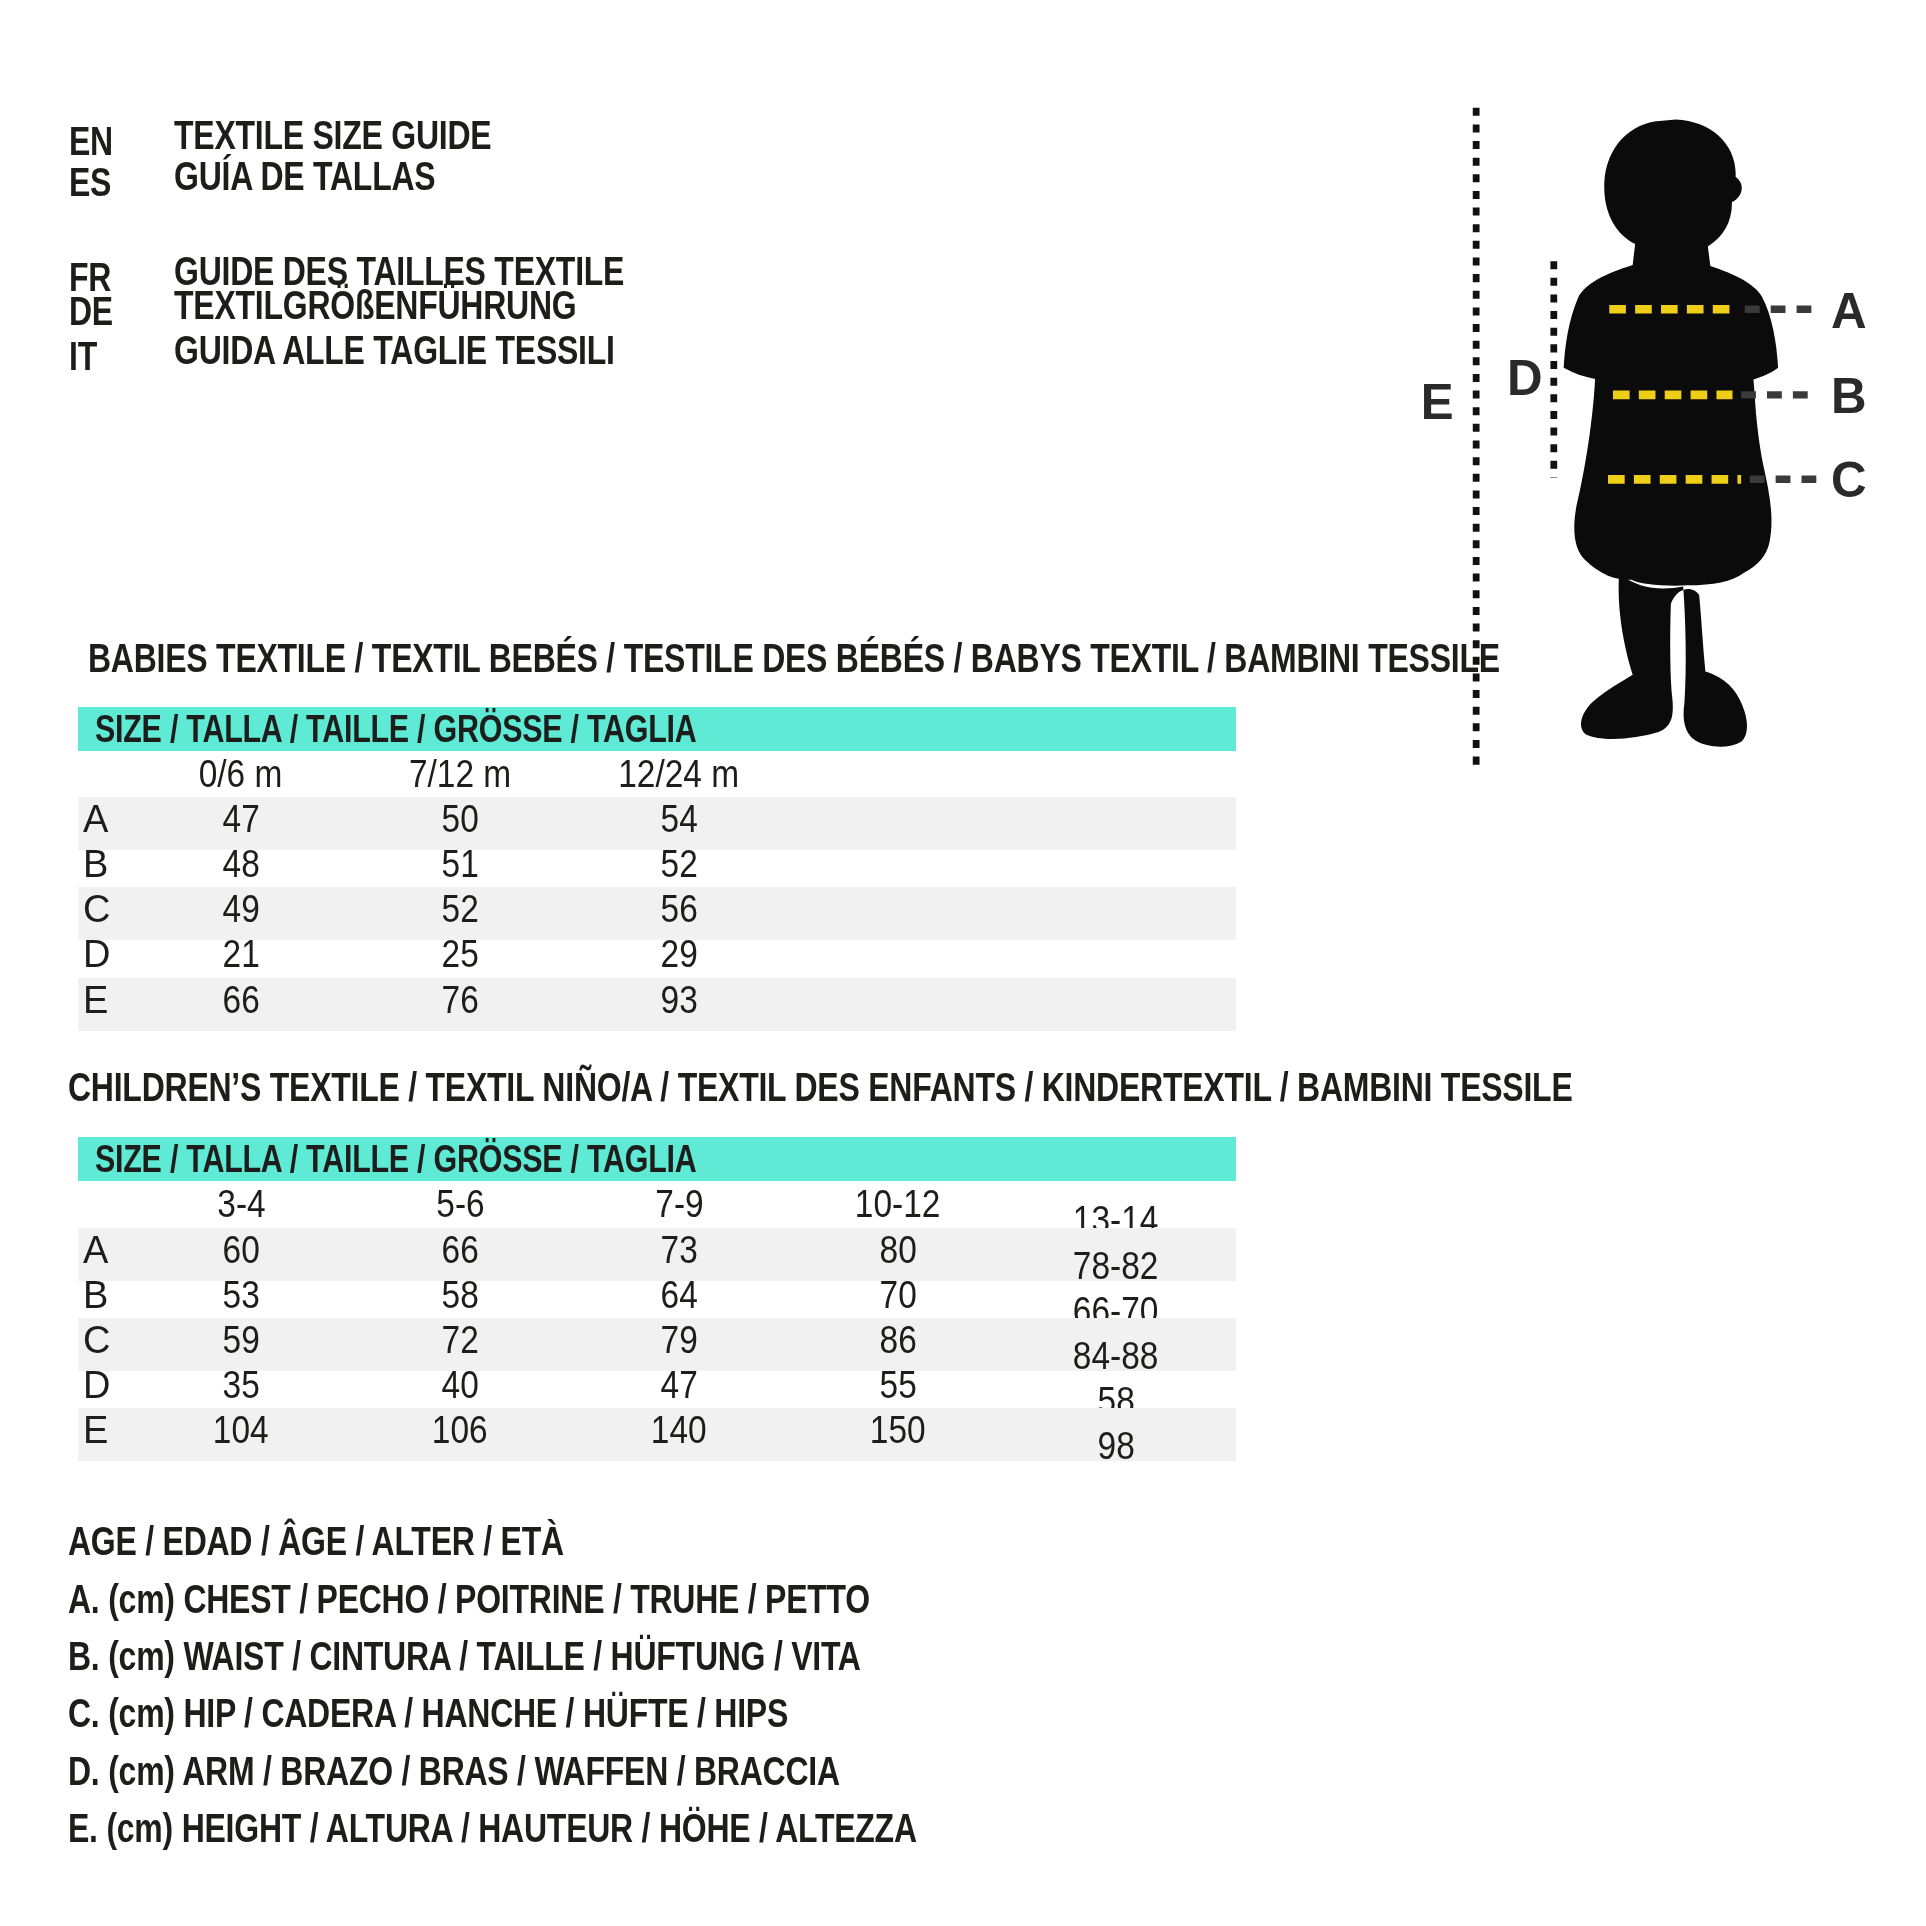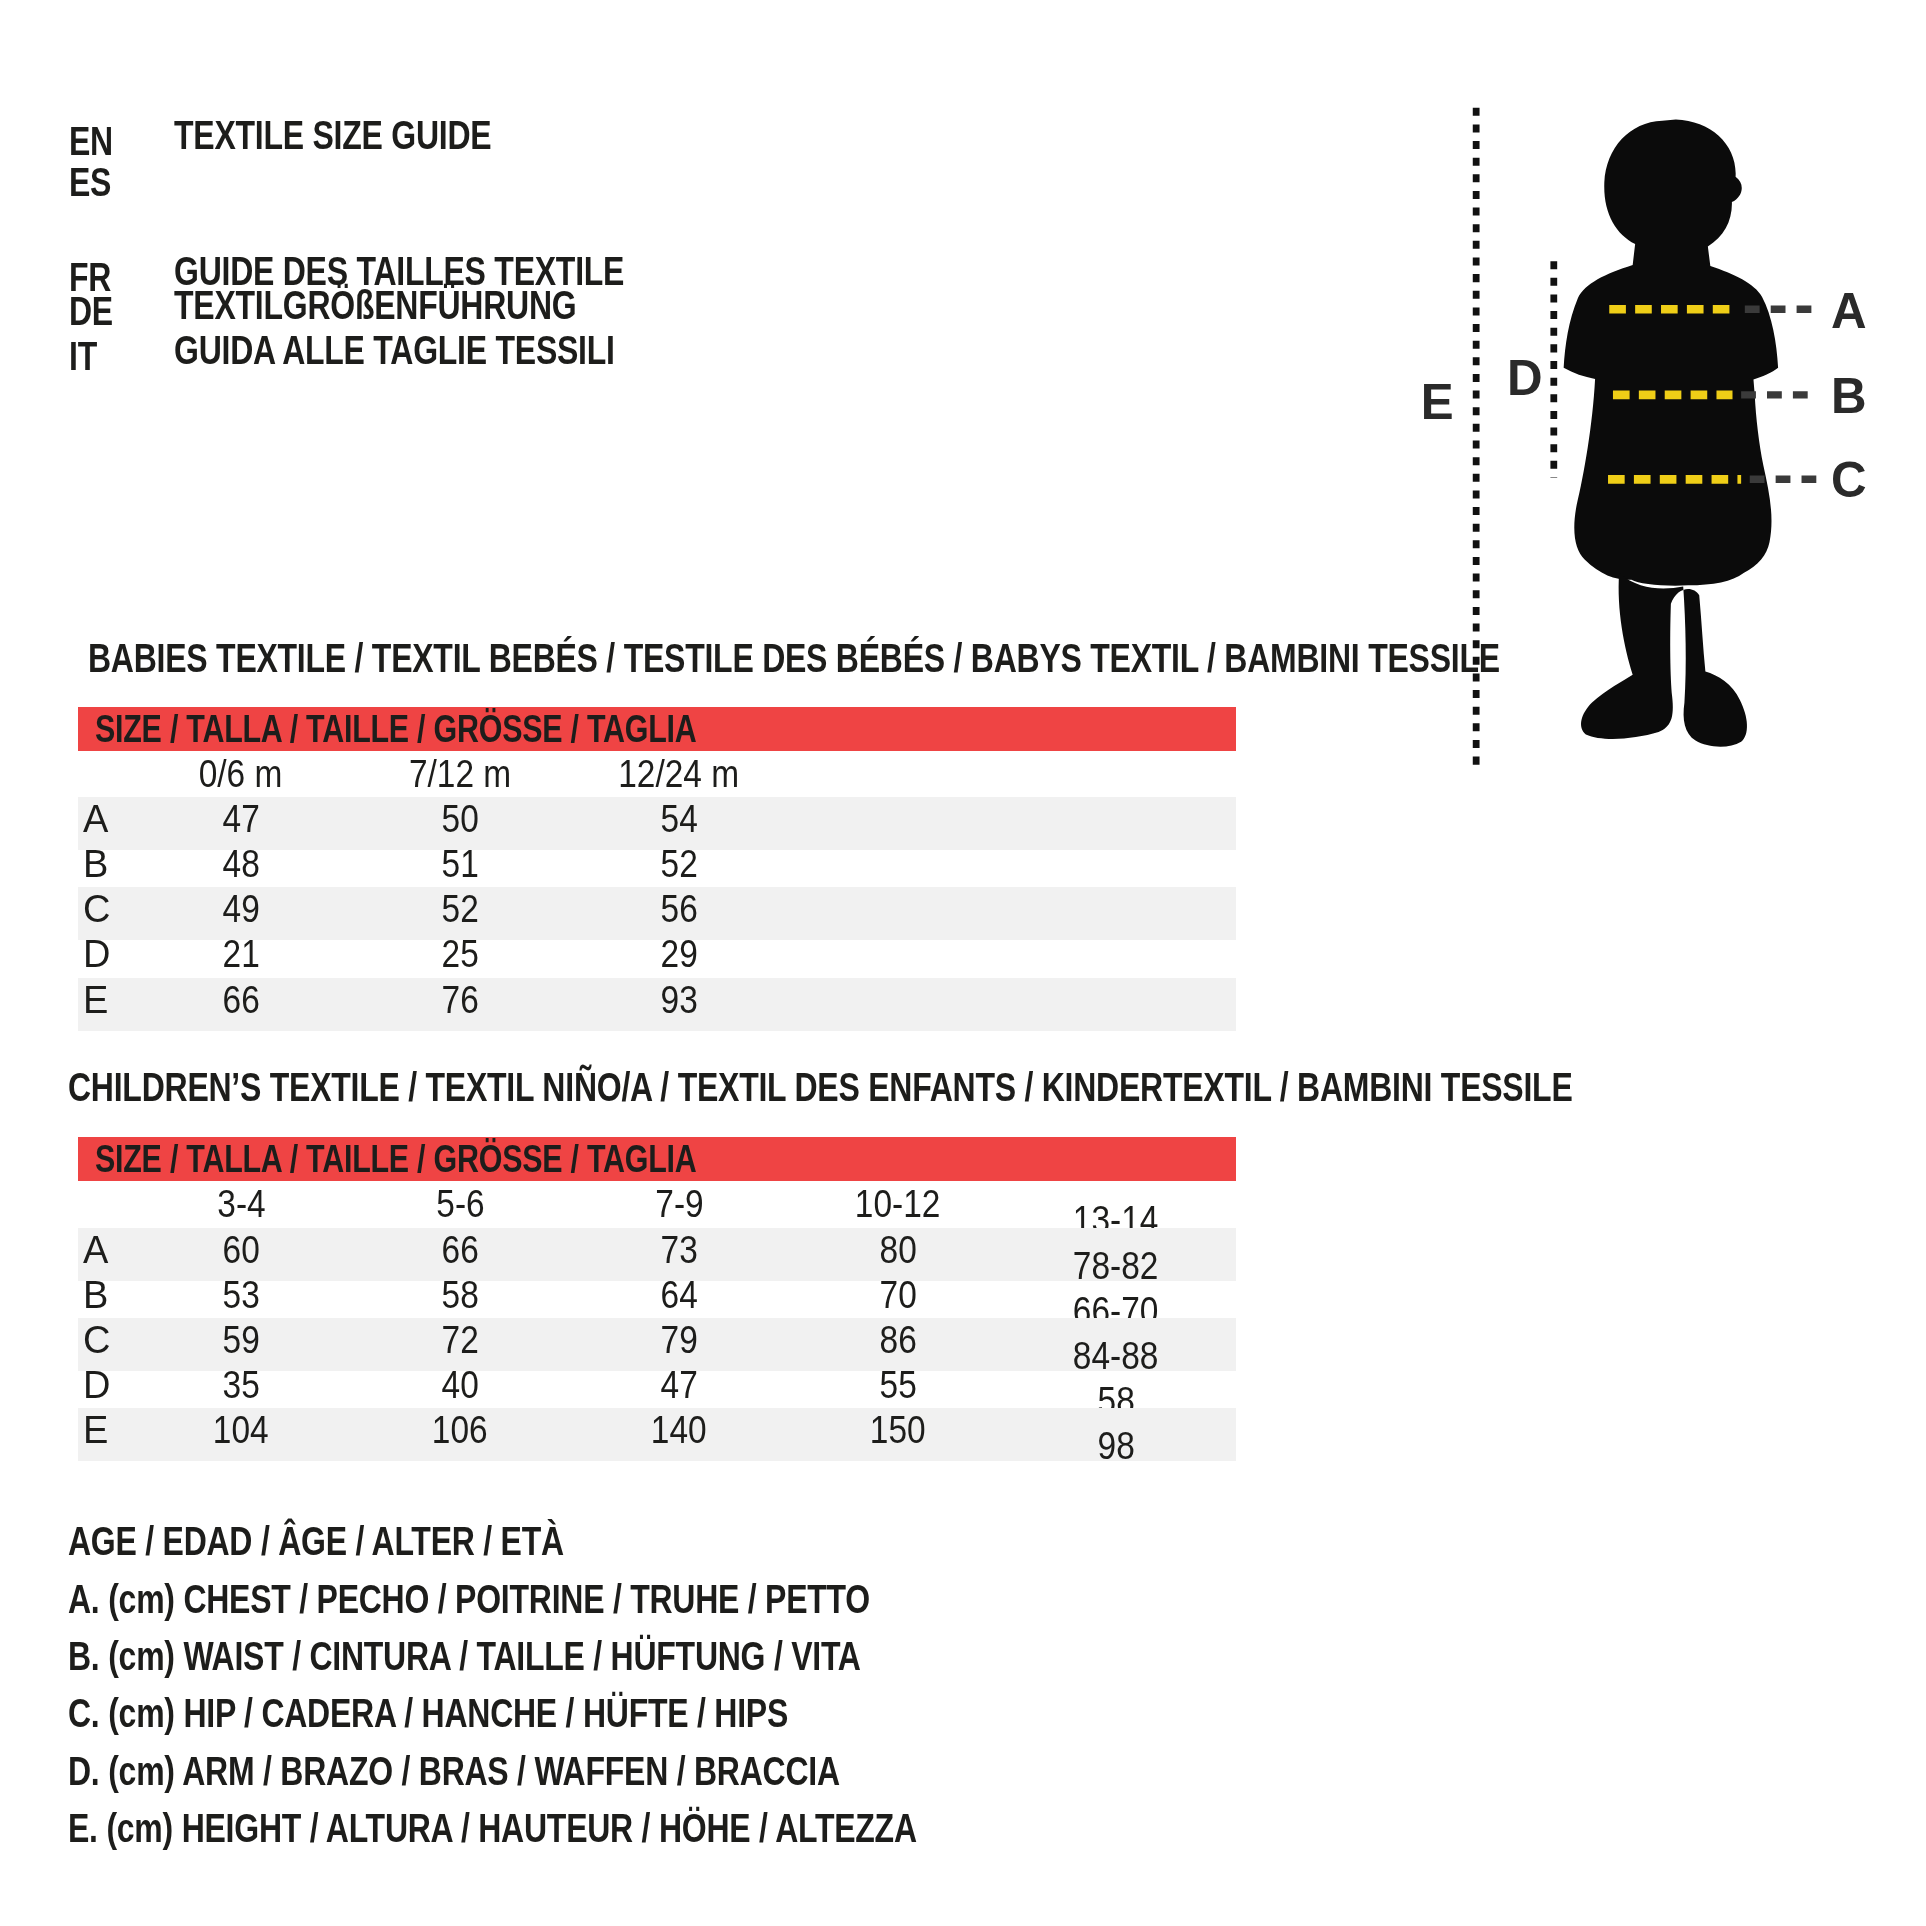--- a/index.html
+++ b/index.html
@@ -18,21 +18,21 @@
     white-space:nowrap;
     letter-spacing:-0.3px;
   }
   
   .lang-row{position:absolute;left:0;width:1356px;height:58px;}
   .lang-code{position:absolute;left:69px;top:0;height:58px;display:flex;align-items:center;font-size:41px;font-weight:700;}
   .lang-title{position:absolute;left:174px;top:0;height:58px;display:flex;font-size:41px;font-weight:700;}
   
   .sec-title{position:absolute;left:68px;font-size:41px;font-weight:700;line-height:49px;white-space:nowrap;}
   
-  .size-bar{position:absolute;left:78px;width:1158px;height:44px;background:#ef4444;display:flex;align-items:center;}
+  .size-bar{position:absolute;left:78px;width:1158px;height:44px;background:#5eead4;display:flex;align-items:center;}
   .size-bar .bar-text{margin-left:17px;font-size:39px;font-weight:700;}
   
   .trow{position:absolute;left:78px;width:1158px;height:53px;}
   .trow.striped{background:#f1f1f1;}
   .rowlab{position:absolute;left:5px;top:0;height:45px;display:flex;align-items:center;font-size:38px;font-weight:400;}
   .cell{position:absolute;top:0;width:216px;height:45px;display:flex;align-items:center;justify-content:center;}
   .cellnum{display:inline-block;font-size:38px;font-weight:400;transform:scaleX(0.88);transform-origin:50% 50%;white-space:nowrap;}
   .c1{left:55px;} .c2{left:274px;} .c3{left:493px;} .c4{left:712px;} .c5{left:930px;margin-top:16px;}
   
   .legend-row{position:absolute;left:68px;height:57px;display:flex;align-items:center;font-size:41px;font-weight:700;}
@@ -50,20 +50,23 @@
       <span class="lang-code">
           <span class="cond">EN</span>
         </span>
       <span class="lang-title">
           <span class="cond">TEXTILE SIZE GUIDE</span>
         </span>
     </div>
     <div class="lang-row" style="top:153px;">
       <span class="lang-code">
           <span class="cond">ES</span>
+        </span>
+      <span class="lang-title">
+          <span class="cond">GUÍA DE TALLAS</span>
         </span>
     </div>
     <div class="lang-row" style="top:213px;margin-top:35px;">
       <span class="lang-code">
           <span class="cond">FR</span>
         </span>
       <span class="lang-title">
           <span class="cond">GUIDE DES TAILLES TEXTILE</span>
         </span>
     </div>

